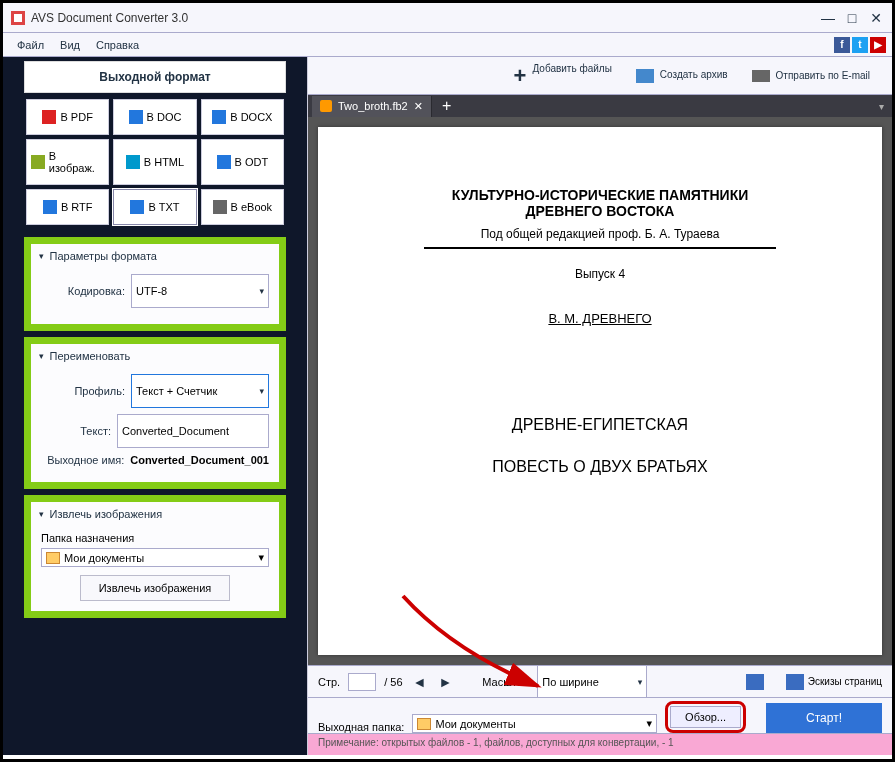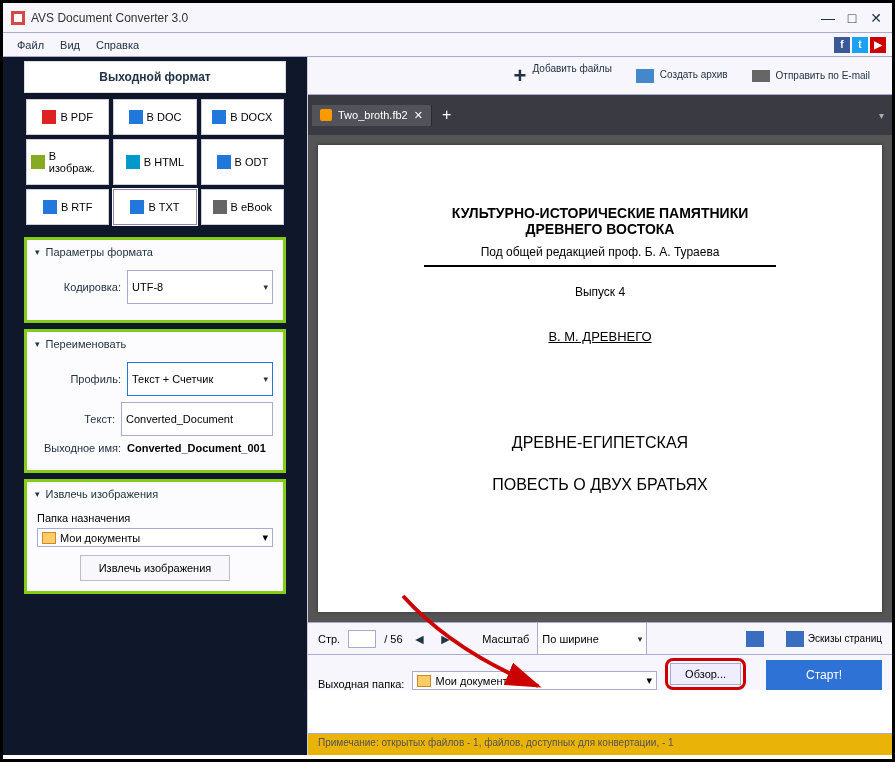--- a/index.html
+++ b/index.html
@@ -18,40 +18,40 @@
 
 .left { width: 305px; background: #0f172a; border-right: 1px solid #ccd; padding: 4px 21px; overflow: hidden; }
 .out-format-header { background: #fff; border: 1px solid #ddd; padding: 8px; text-align: center; font-size: 12px; font-weight: bold; color: #234; }
 .format-grid { display: grid; grid-template-columns: repeat(3, 1fr); gap: 4px; padding: 6px 2px; }
 .fmt-btn { background: #fff; border: 1px solid #ccd; padding: 10px 4px; font-size: 11px; display: flex; align-items: center; justify-content: center; gap: 4px; cursor: pointer; }
 .fmt-btn.active { background: #fff; border: 1px solid #88a; box-shadow: 0 0 0 1px #fff; }
 .fmt-icon { width: 14px; height: 14px; display: inline-block; }
 .fmt-pdf { background: #d22; } .fmt-doc { background: #27d; } .fmt-docx { background: #27d; }
 .fmt-img { background: #8a2; } .fmt-html { background: #09c; } .fmt-odt { background: #27d; }
 .fmt-rtf { background: #27d; } .fmt-txt { background: #27d; } .fmt-ebook { background: #666; }
-.section { border: 3px solid #84cc16; background: #fcfcfe; margin-top: 6px; }
+.section { border: 7px solid #84cc16; background: #fcfcfe; margin-top: 6px; }
 .section-header { padding: 6px 8px; font-size: 11px; display: flex; align-items: center; gap: 6px; color: #234; cursor: pointer; }
 .section-header::before { content: "▾"; font-size: 9px; color: #234; }
 .section-body { padding: 6px 10px 10px; }
 .row { display: flex; align-items: center; gap: 6px; margin-bottom: 6px; font-size: 11px; }
 .row label { width: 84px; text-align: right; color: #234; }
 .row input[type=text], .row select, .combo { flex: 1; font-size: 11px; padding: 2px 4px; border: 1px solid #aac; background: #fff; height: 34px; }
 .combo { display: flex; align-items: center; justify-content: space-between; }
 .combo .dd { font-size: 9px; color: #234; }
 .folder-select { display: flex; align-items: center; border: 1px solid #aac; background: #fff; padding: 2px 4px; gap: 4px; font-size: 11px; }
 .folder-icon { width: 14px; height: 12px; background: #fc6; border: 1px solid #c83; }
 .extract-btn { display: block; margin: 8px auto 0; padding: 6px 18px; font-size: 11px; background: #f8f8fc; border: 1px solid #bbc; cursor: pointer; }
 
 .right { flex: 1; display: flex; flex-direction: column; background: #fff; }
 .toolbar { height: 38px; display: flex; align-items: center; border-bottom: 1px solid #aac; background: #f6f6fc; padding: 0 10px; }
 .tool-btn { display: flex; align-items: flex-start; gap: 6px; padding: 4px 12px; font-size: 10px; color: #234; cursor: pointer; }
 .plus-icon::before { content: "+"; font-size: 22px; font-weight: bold; color: #234; }
 .archive-icon { background: #48c; width:18px; height:14px; }
 .mail-icon { background: #666; width:18px; height:12px; }
-.tabstrip { height: 40px; background: #3a3a42; display: flex; align-items: center; padding-left: 4px; }
+.tabstrip { height: 22px; background: #3a3a42; display: flex; align-items: center; padding-left: 4px; }
 .tab { background: #52525a; color: #fff; font-size: 11px; padding: 4px 8px; display: flex; align-items: center; gap: 6px; border-right: 1px solid #2a2a30; }
 .tab .close { font-size: 11px; cursor: pointer; }
 .tab .tabicon { width: 12px; height: 12px; background: #f90; border-radius: 2px; }
 .tab-add { color: #fff; padding: 0 10px; font-size: 16px; cursor: pointer; }
 .tabstrip .end { margin-left: auto; color: #aaa; padding: 0 8px; font-size: 10px; }
 .preview { flex: 1; background: #555; padding: 10px; display: flex; justify-content: center; overflow: hidden; }
 .page { background: #fff; width: 100%; height: 100%; padding: 60px 30px 10px; text-align: center; font-family: "Times New Roman", serif; color: #000; position: relative; box-shadow: 0 0 4px rgba(0,0,0,.4); }
 .page .l1 { font-size: 14px; font-weight: bold; }
 .page .l2 { font-size: 14px; font-weight: bold; }
 .page .l3 { font-size: 12px; margin-top: 8px; }
@@ -63,21 +63,21 @@
 .preview-controls { height: 32px; border-top: 1px solid #aac; display: flex; align-items: center; gap: 8px; padding: 0 10px; font-size: 11px; background: #f6f6fc; }
 .preview-controls input.pagebox { width: 28px; height: 18px; border: 1px solid #aac; text-align: center; font-size: 11px; }
 .thumbbtn { display: flex; align-items: center; gap: 4px; margin-left: auto; }
 .print-icon, .thumbs-icon { width: 18px; height: 16px; background: #3a6cc0; }
 .arrow { font-size: 14px; color: #234; cursor: pointer; padding: 0 2px; }
 .output-row { height: 36px; border-top: 1px solid #aac; display: flex; align-items: flex-end; padding: 0 10px; gap: 8px; font-size: 11px; background: #f6f6fc; }
 .output-row .folder-select { flex: 1; }
 .browse-btn { padding: 4px 14px; border: 1px solid #aac; background: #eef; font-size: 11px; cursor: pointer; }
 .browse-highlight { border: 3px solid #c00; border-radius: 8px; padding: 2px; }
 .start-btn { padding: 8px 40px; background: #2f72d6; color: #fff; border: none; font-size: 12px; cursor: pointer; margin-left: 12px; }
-.note-row { height: 22px; border-top: 1px solid #aac; font-size: 10px; color: #555; padding: 3px 10px; background: #eab308; margin-top: 43px; }
+.note-row { height: 22px; border-top: 1px solid #aac; font-size: 10px; color: #555; padding: 3px 10px; background: #f9a8d4; }
 
 .red-arrow { position: absolute; pointer-events: none; z-index: 100; }
 </style>
 </head>
 <body>
 
 <div class="titlebar">
   <svg class="appicon" viewBox="0 0 14 14">
       <rect width="14" height="14" fill="#d44"></rect>
       <rect x="3" y="3" width="8" height="8" fill="#fff"></rect>

